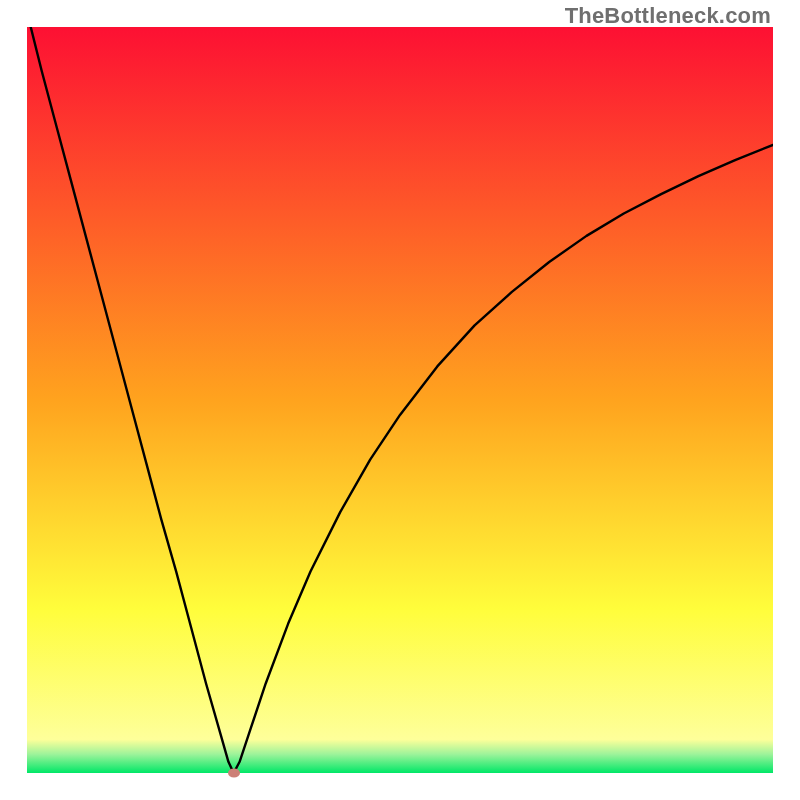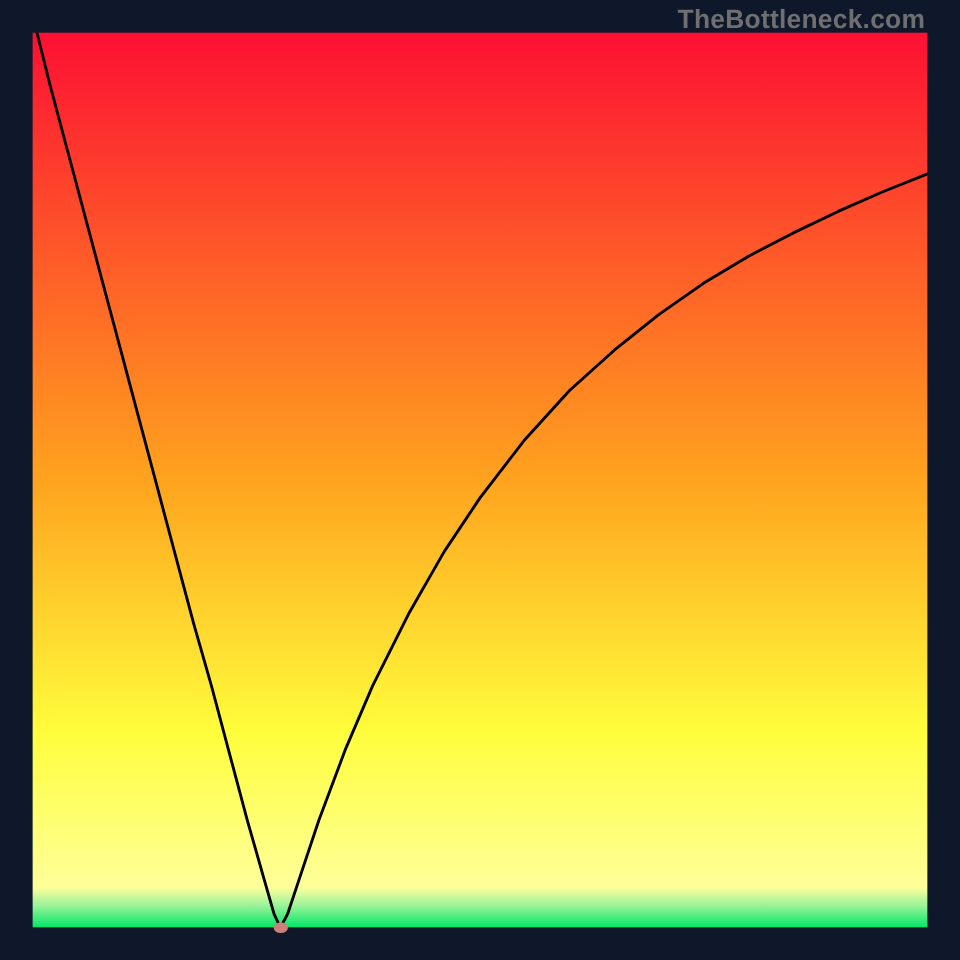--- a/index.html
+++ b/index.html
@@ -8,21 +8,21 @@
     width: 800px;
     height: 800px;
     background: #000;
     overflow: hidden;
     font-family: Arial, Helvetica, sans-serif;
   }
   .chart-frame {
     position: relative;
     width: 800px;
     height: 800px;
-    background: #0f172a;
+    background: #ffffff;
   }
   .plot-area {
     position: absolute;
     left: 27px;
     top: 27px;
     width: 746px;
     height: 746px;
     
   }
   .plot-bg {

